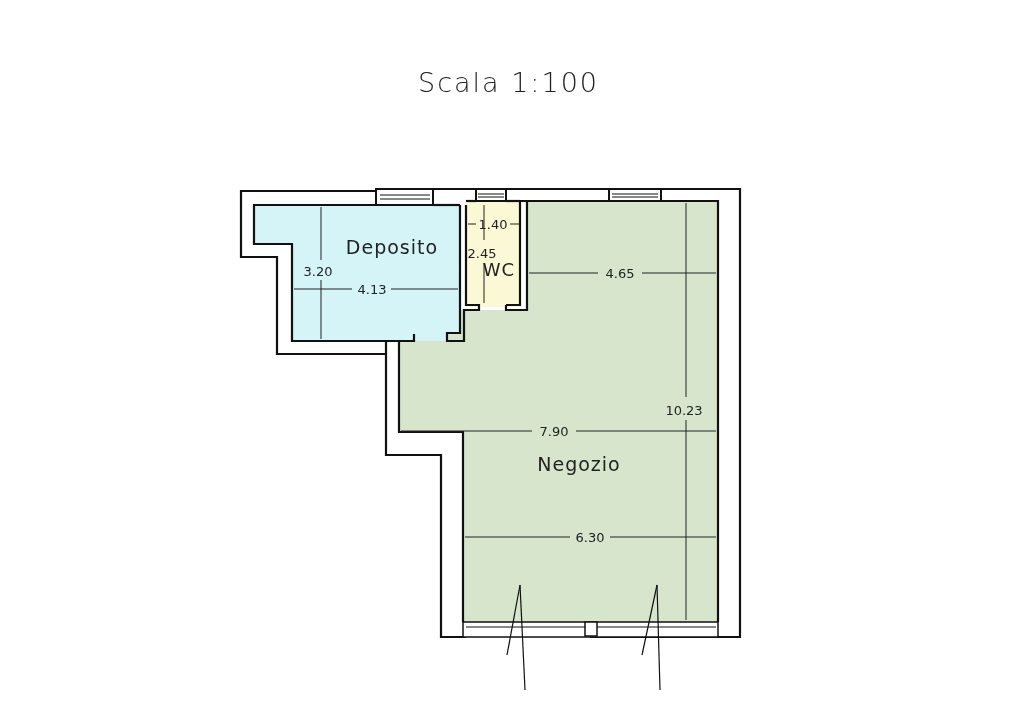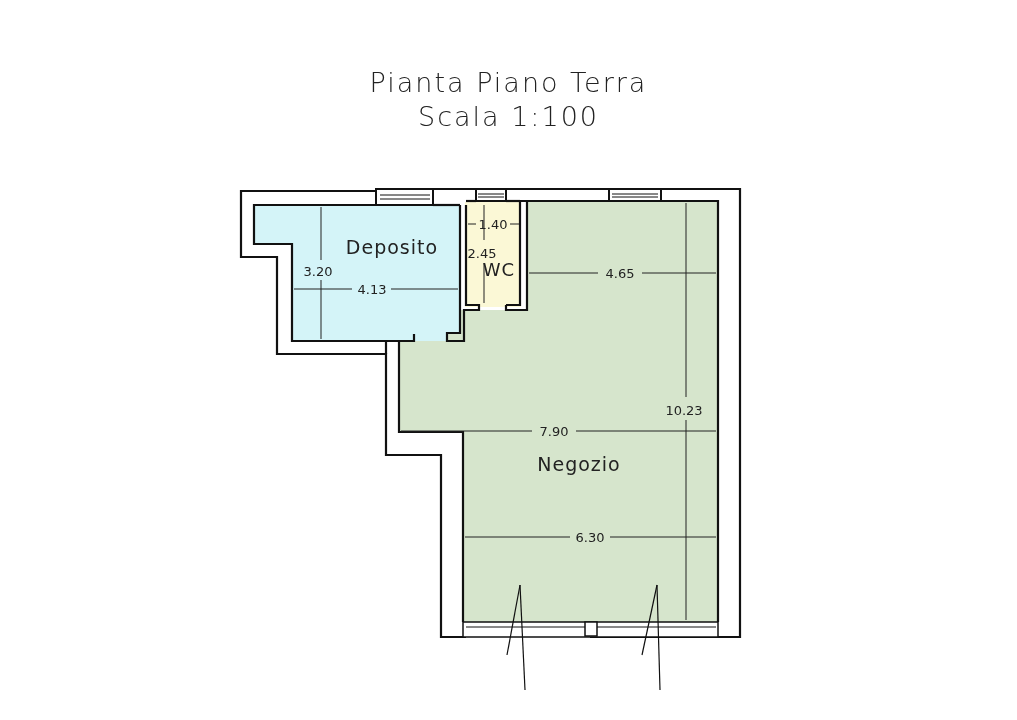--- a/index.html
+++ b/index.html
@@ -7,21 +7,20 @@
          font-family: "DejaVu Sans", sans-serif; }
   #title { position: absolute; left: 0; width: 1017px; top: 66px; text-align: center;
            color: #222; font-size: 27px; letter-spacing: 2px; font-weight: 300; line-height: 34px; }
   #plan { position: absolute; left: 0; top: 0; }
   .lbl { font-family: "DejaVu Sans", sans-serif; fill: #222; }
 </style>
 </head>
 <body>
 
 <div id="title">
-  <div>Pianta Piano Terra</div>
   <div>Scala 1:100</div>
 </div>
 
 <svg id="plan" width="1017" height="720" viewBox="0 0 1017 720">
 
   <polygon points="254,205 460,205 460,333 447,333 447,341 292,341 292,244 254,244" fill="#d4f4f8"></polygon>
   <polygon points="465,202 521,202 521,307 465,307" fill="#fbf8d6"></polygon>
   <polygon points="527,201 718,201 718,622 463,622 463,432 399,432 399,341 447,341 447,333 460,333 460,310 527,310" fill="#d6e5cc"></polygon>
 
   <g fill="none" stroke="#111" stroke-width="2.2">

